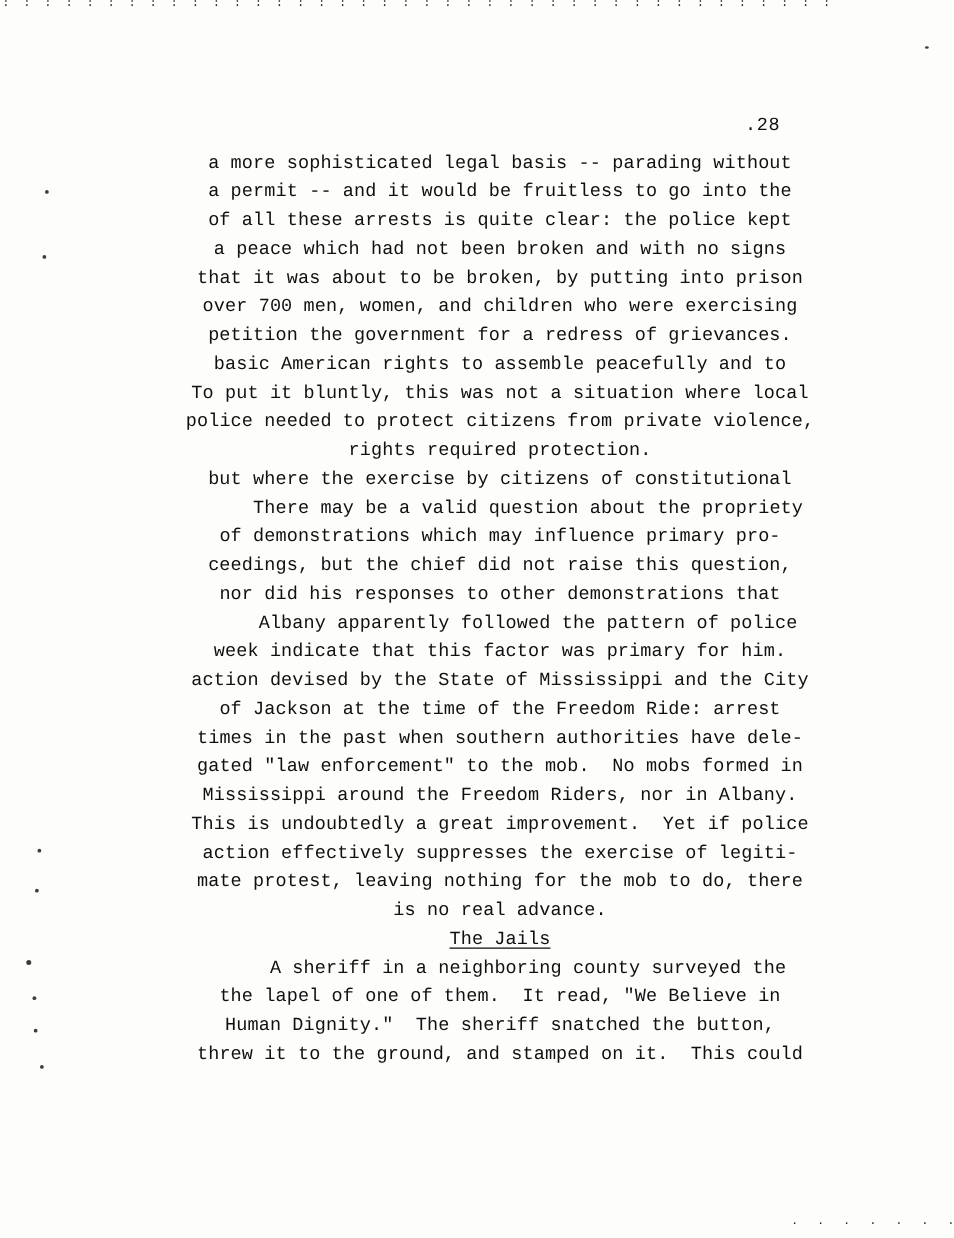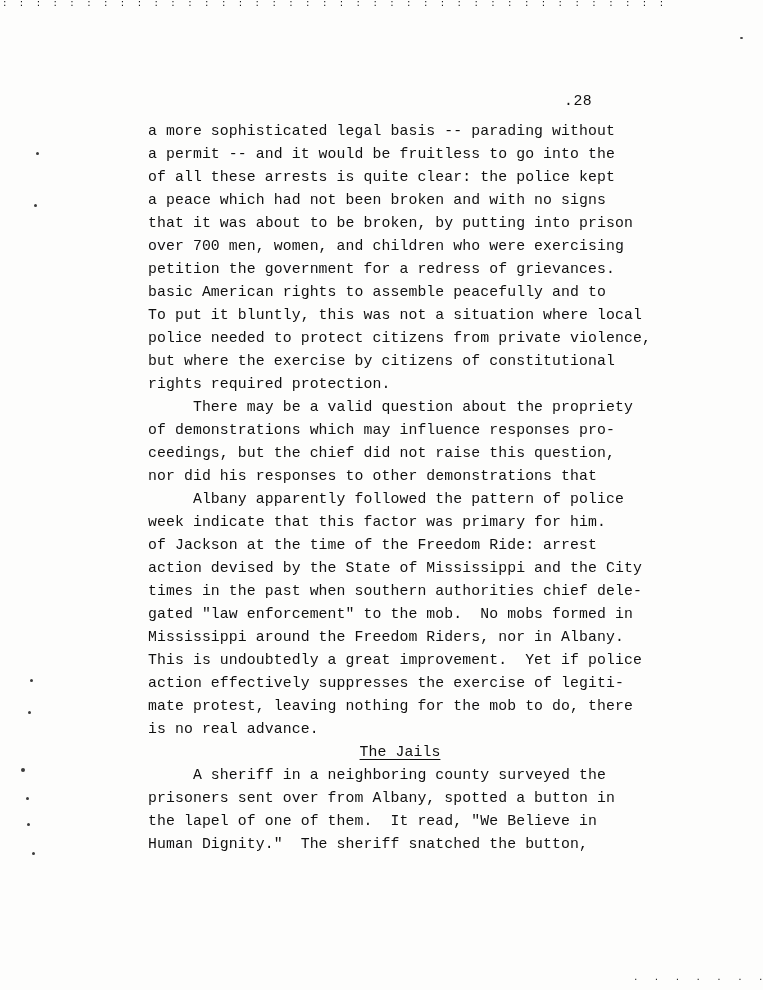--- a/index.html
+++ b/index.html
@@ -21,37 +21,38 @@
     left: 2px;
     top: -2px;
     font-size: 9px;
     letter-spacing: 3px;
     color: #1b1b1b;
     white-space: pre;
     font-family: "DejaVu Sans Mono", monospace;
   }
   .page-number {
     position: absolute;
-    left: 564px;
+    left: 596px;
     top: 93px;
     font-size: 14.8px;
     letter-spacing: 0.5px;
   }
   .text-block {
     position: absolute;
     left: 148px;
     top: 120px;
     width: 504px;
     font-size: 14.8px;
     line-height: 23px;
     letter-spacing: 0.1px;
   }
   .line {
     white-space: pre;
     min-height: 23px;
+    text-align: center;
   }
   .heading-line {
     text-align: center;
     min-height: 23px;
   }
   .heading {
     text-decoration: underline;
     text-underline-offset: 3px;
   }
   .bottom-dots {
@@ -83,42 +84,42 @@
       <div class="line">a more sophisticated legal basis -- parading without</div>
       <div class="line">a permit -- and it would be fruitless to go into the</div>
       <div class="line">of all these arrests is quite clear: the police kept</div>
       <div class="line">a peace which had not been broken and with no signs</div>
       <div class="line">that it was about to be broken, by putting into prison</div>
       <div class="line">over 700 men, women, and children who were exercising</div>
       <div class="line">petition the government for a redress of grievances.</div>
       <div class="line">basic American rights to assemble peacefully and to</div>
       <div class="line">To put it bluntly, this was not a situation where local</div>
       <div class="line">police needed to protect citizens from private violence,</div>
+      <div class="line">rights required protection.</div>
       <div class="line">but where the exercise by citizens of constitutional</div>
-      <div class="line">rights required protection.</div>
       <div class="line">     There may be a valid question about the propriety</div>
-      <div class="line">of demonstrations which may influence responses pro-</div>
+      <div class="line">of demonstrations which may influence primary pro-</div>
       <div class="line">ceedings, but the chief did not raise this question,</div>
       <div class="line">nor did his responses to other demonstrations that</div>
       <div class="line">     Albany apparently followed the pattern of police</div>
       <div class="line">week indicate that this factor was primary for him.</div>
+      <div class="line">action devised by the State of Mississippi and the City</div>
       <div class="line">of Jackson at the time of the Freedom Ride: arrest</div>
-      <div class="line">action devised by the State of Mississippi and the City</div>
-      <div class="line">times in the past when southern authorities chief dele-</div>
+      <div class="line">times in the past when southern authorities have dele-</div>
       <div class="line">gated "law enforcement" to the mob.  No mobs formed in</div>
       <div class="line">Mississippi around the Freedom Riders, nor in Albany.</div>
       <div class="line">This is undoubtedly a great improvement.  Yet if police</div>
       <div class="line">action effectively suppresses the exercise of legiti-</div>
       <div class="line">mate protest, leaving nothing for the mob to do, there</div>
       <div class="line">is no real advance.</div>
       <div class="heading-line"><span class="heading">The Jails</span></div>
       <div class="line">     A sheriff in a neighboring county surveyed the</div>
-      <div class="line">prisoners sent over from Albany, spotted a button in</div>
       <div class="line">the lapel of one of them.  It read, "We Believe in</div>
       <div class="line">Human Dignity."  The sheriff snatched the button,</div>
+      <div class="line">threw it to the ground, and stamped on it.  This could</div>
     </div>
 
   <div class="bottom-dots">. . . . . . . . . . . .</div>
 
   <div class="speck" style="left:36px; top:152px; width:3px; height:3px;"></div>
   <div class="speck" style="left:34px; top:204px; width:3px; height:3px;"></div>
   <div class="speck" style="left:740px; top:37px; width:3px; height:2px;"></div>
   <div class="speck" style="left:30px; top:679px; width:3px; height:3px;"></div>
   <div class="speck" style="left:28px; top:711px; width:3px; height:3px;"></div>
   <div class="speck" style="left:21px; top:768px; width:4px; height:4px;"></div>

